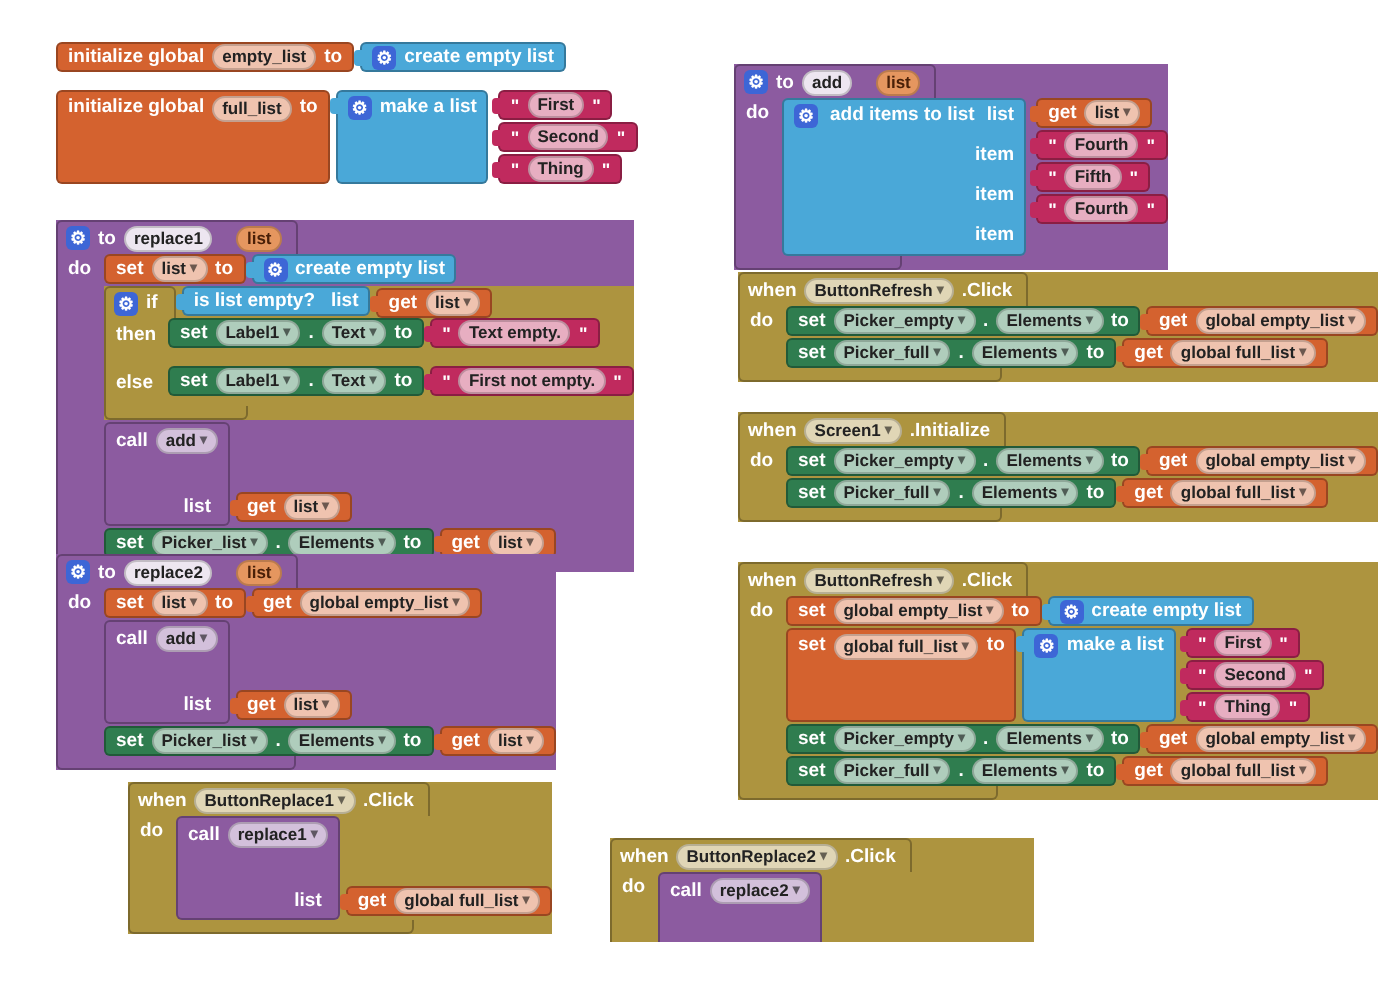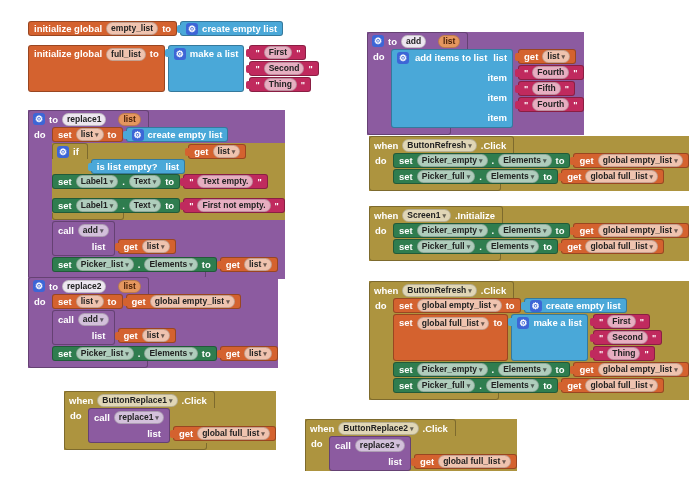--- a/index.html
+++ b/index.html
@@ -79,21 +79,21 @@
     display:flex; flex-direction:column; gap:9px; padding:1px 0 4px 5px; box-sizing:border-box;
     color:#fff; font-size:9.5px; font-weight:bold;
   }
   .ifspine span { height:15px; line-height:15px; }
   .ifstack { display:flex; flex-direction:column; align-items:flex-start; }
   .ifstack > * + * { margin-top:9px; }
 
   
   .callrow { display:flex; align-items:flex-end; }
   .mini {
-    display:inline-flex; flex-direction:column; gap:3px; padding:2px 5px;
+    display:inline-flex; flex-direction:column; gap:20px; padding:2px 5px;
     background:var(--c); border:1px solid rgba(0,0,0,.28); border-radius:3px;
     color:#fff; font-size:9.5px; font-weight:bold; box-sizing:border-box;
   }
   .mini .r1 { display:flex; align-items:center; gap:4px; height:13px; }
   .mini .r2 { display:flex; justify-content:flex-end; padding-right:3px; height:13px; align-items:center; }
   .callrow > .blk { margin-bottom:2px; }
 
   
   .bluecol { display:flex; flex-direction:column; padding:0 5px 2px 5px; height:auto; align-items:stretch; }
   .br { display:flex; align-items:center; gap:6px; height:15px; flex:none; }
@@ -169,30 +169,34 @@
             <span>create empty list</span>
           </div>
         </div>
 
         <div class="ifblock c-evt">
           <div class="vrow">
             <div class="ifhead">
               <span class="gear">⚙</span>
               <span>if</span>
             </div>
-            <div class="blk c-list plug" style="margin-top:16px;">
+            <div class="blk c-list plug" style="margin-top:0;">
               <span>is list empty?</span>
               <span style="margin-left:4px;">list</span>
             </div>
             <div class="blk c-var plug" style="margin-top:1px;">
               <span>get</span>
               <span class="pill dd">list</span>
             </div>
           </div>
           <div class="ifbody">
+            <div class="ifspine">
+              <span>then</span>
+              <span>else</span>
+            </div>
             <div class="ifstack">
               <div class="vrow">
                 <div class="blk c-comp">
                   <span>set</span>
                   <span class="pill dd">Label1</span>
                   <span>.</span>
                   <span class="pill dd">Text</span>
                   <span>to</span>
                 </div>
                 <div class="blk c-txt plug">

